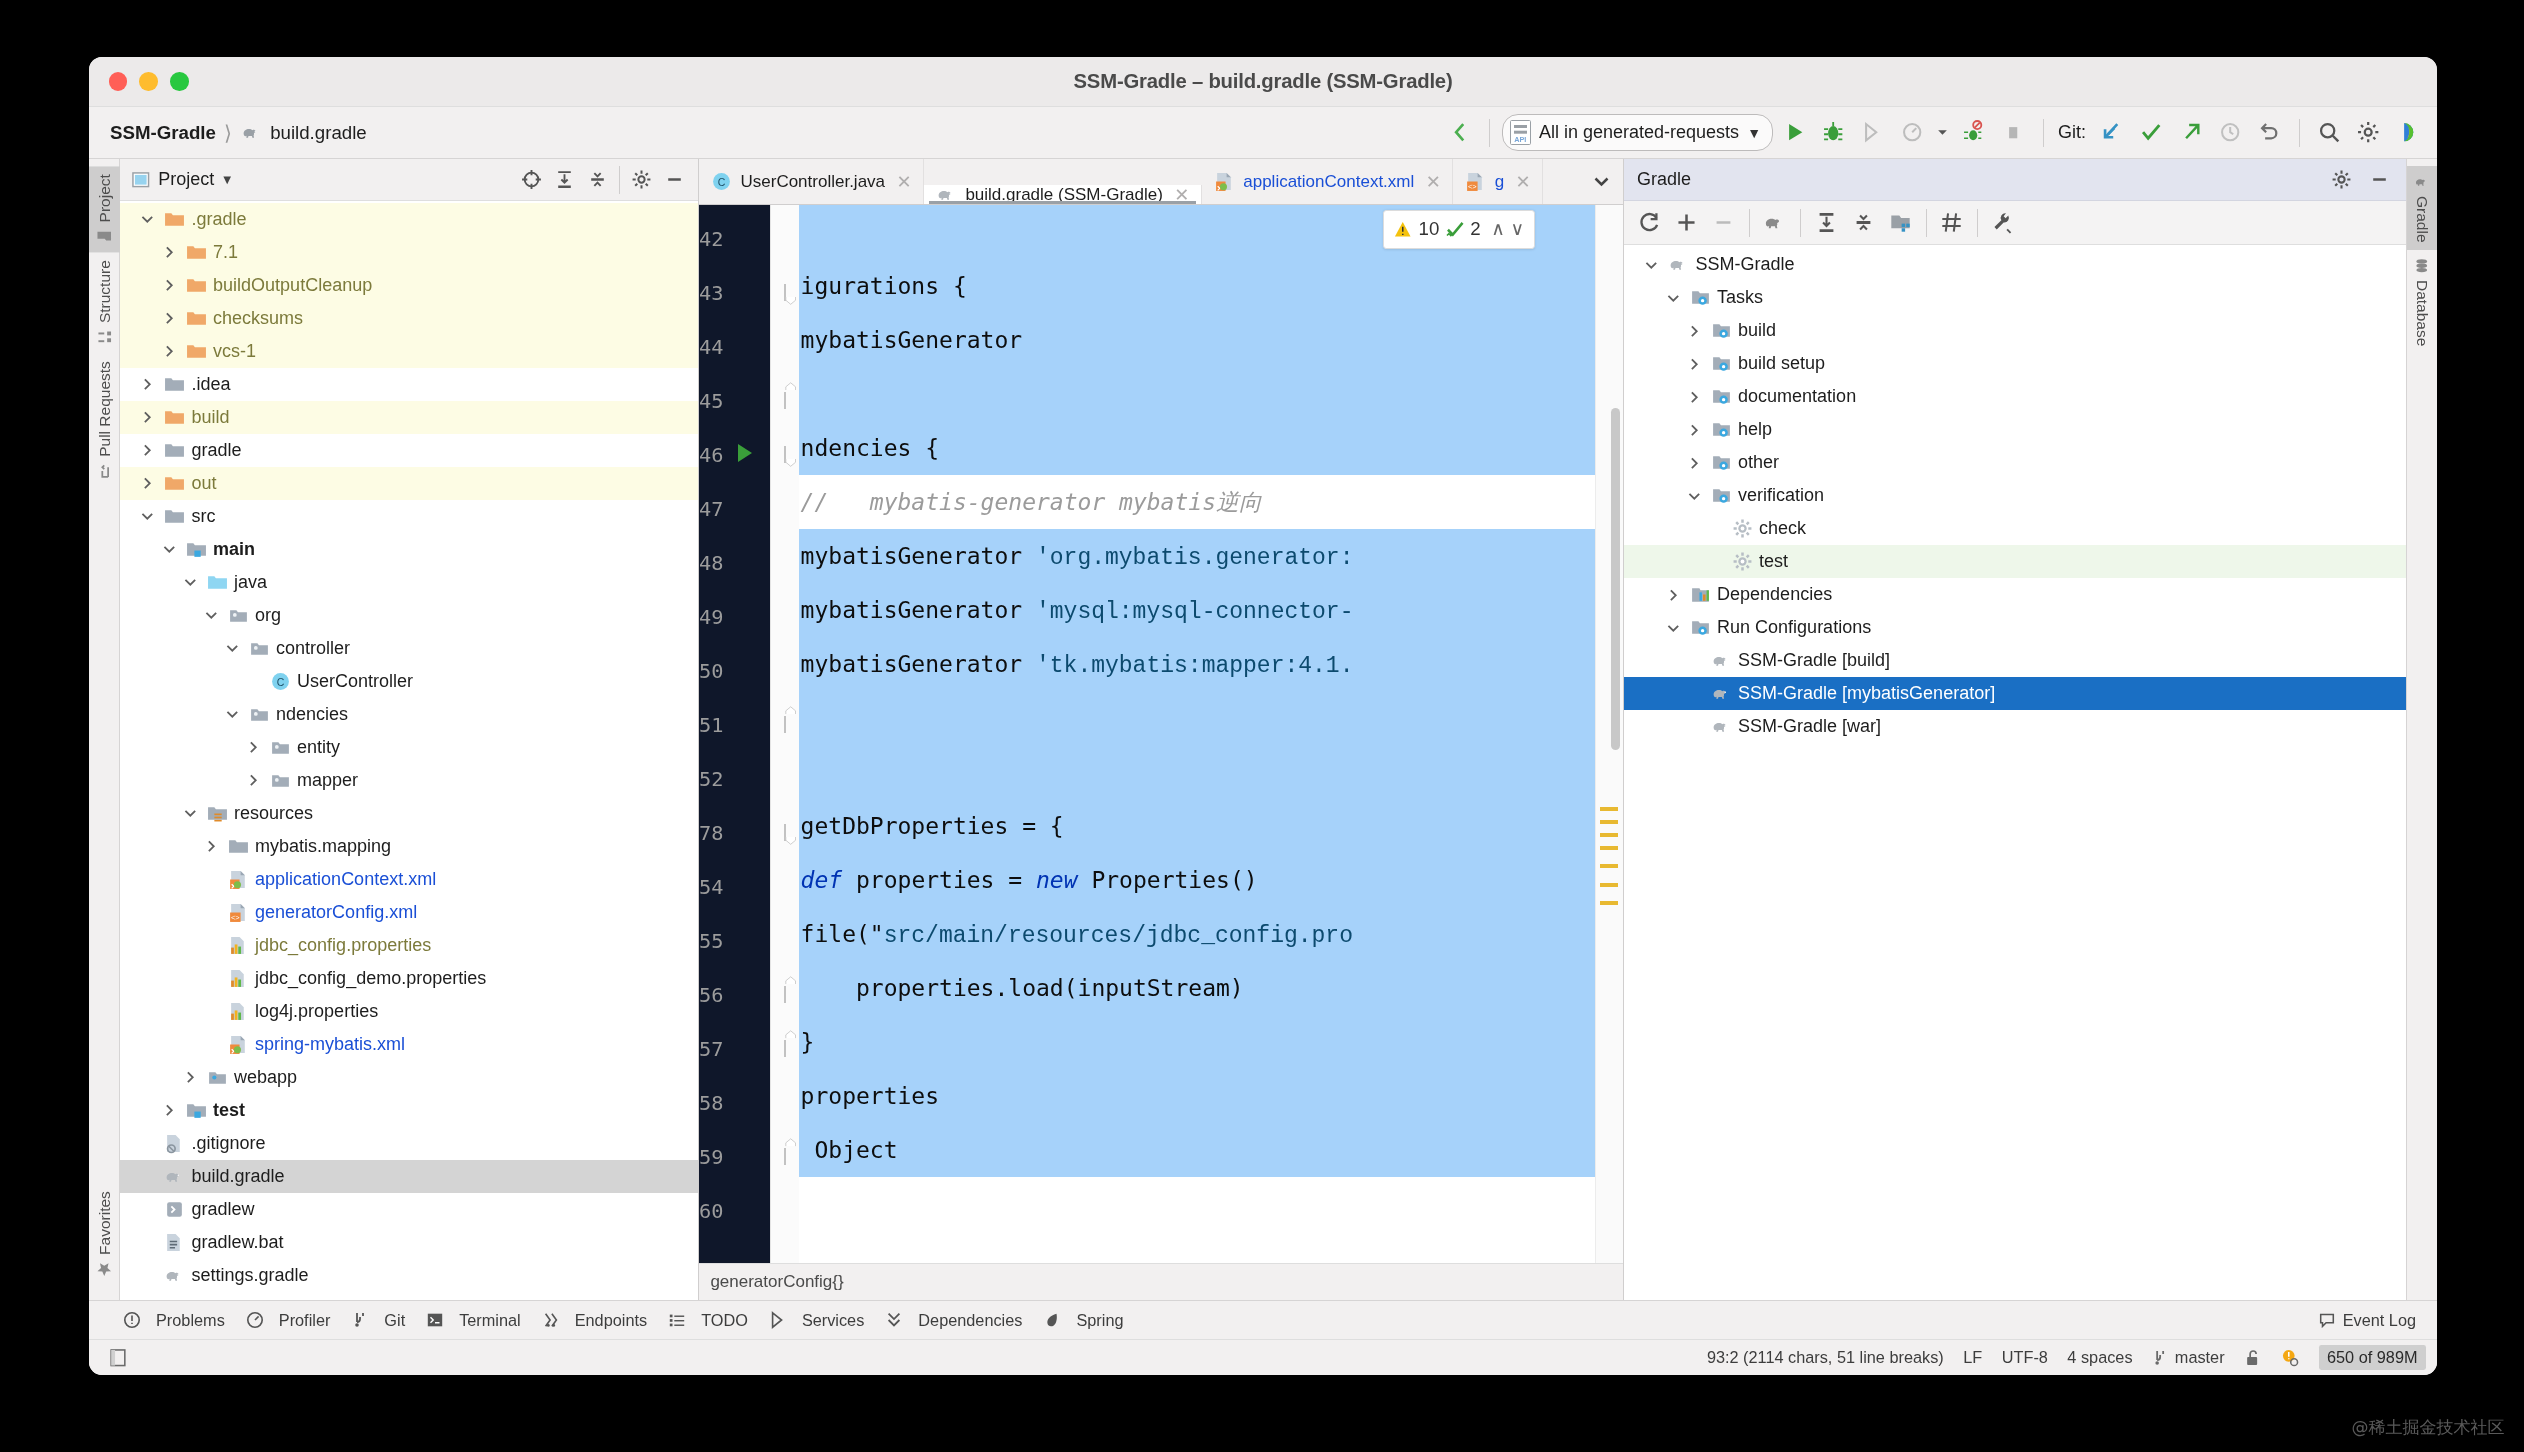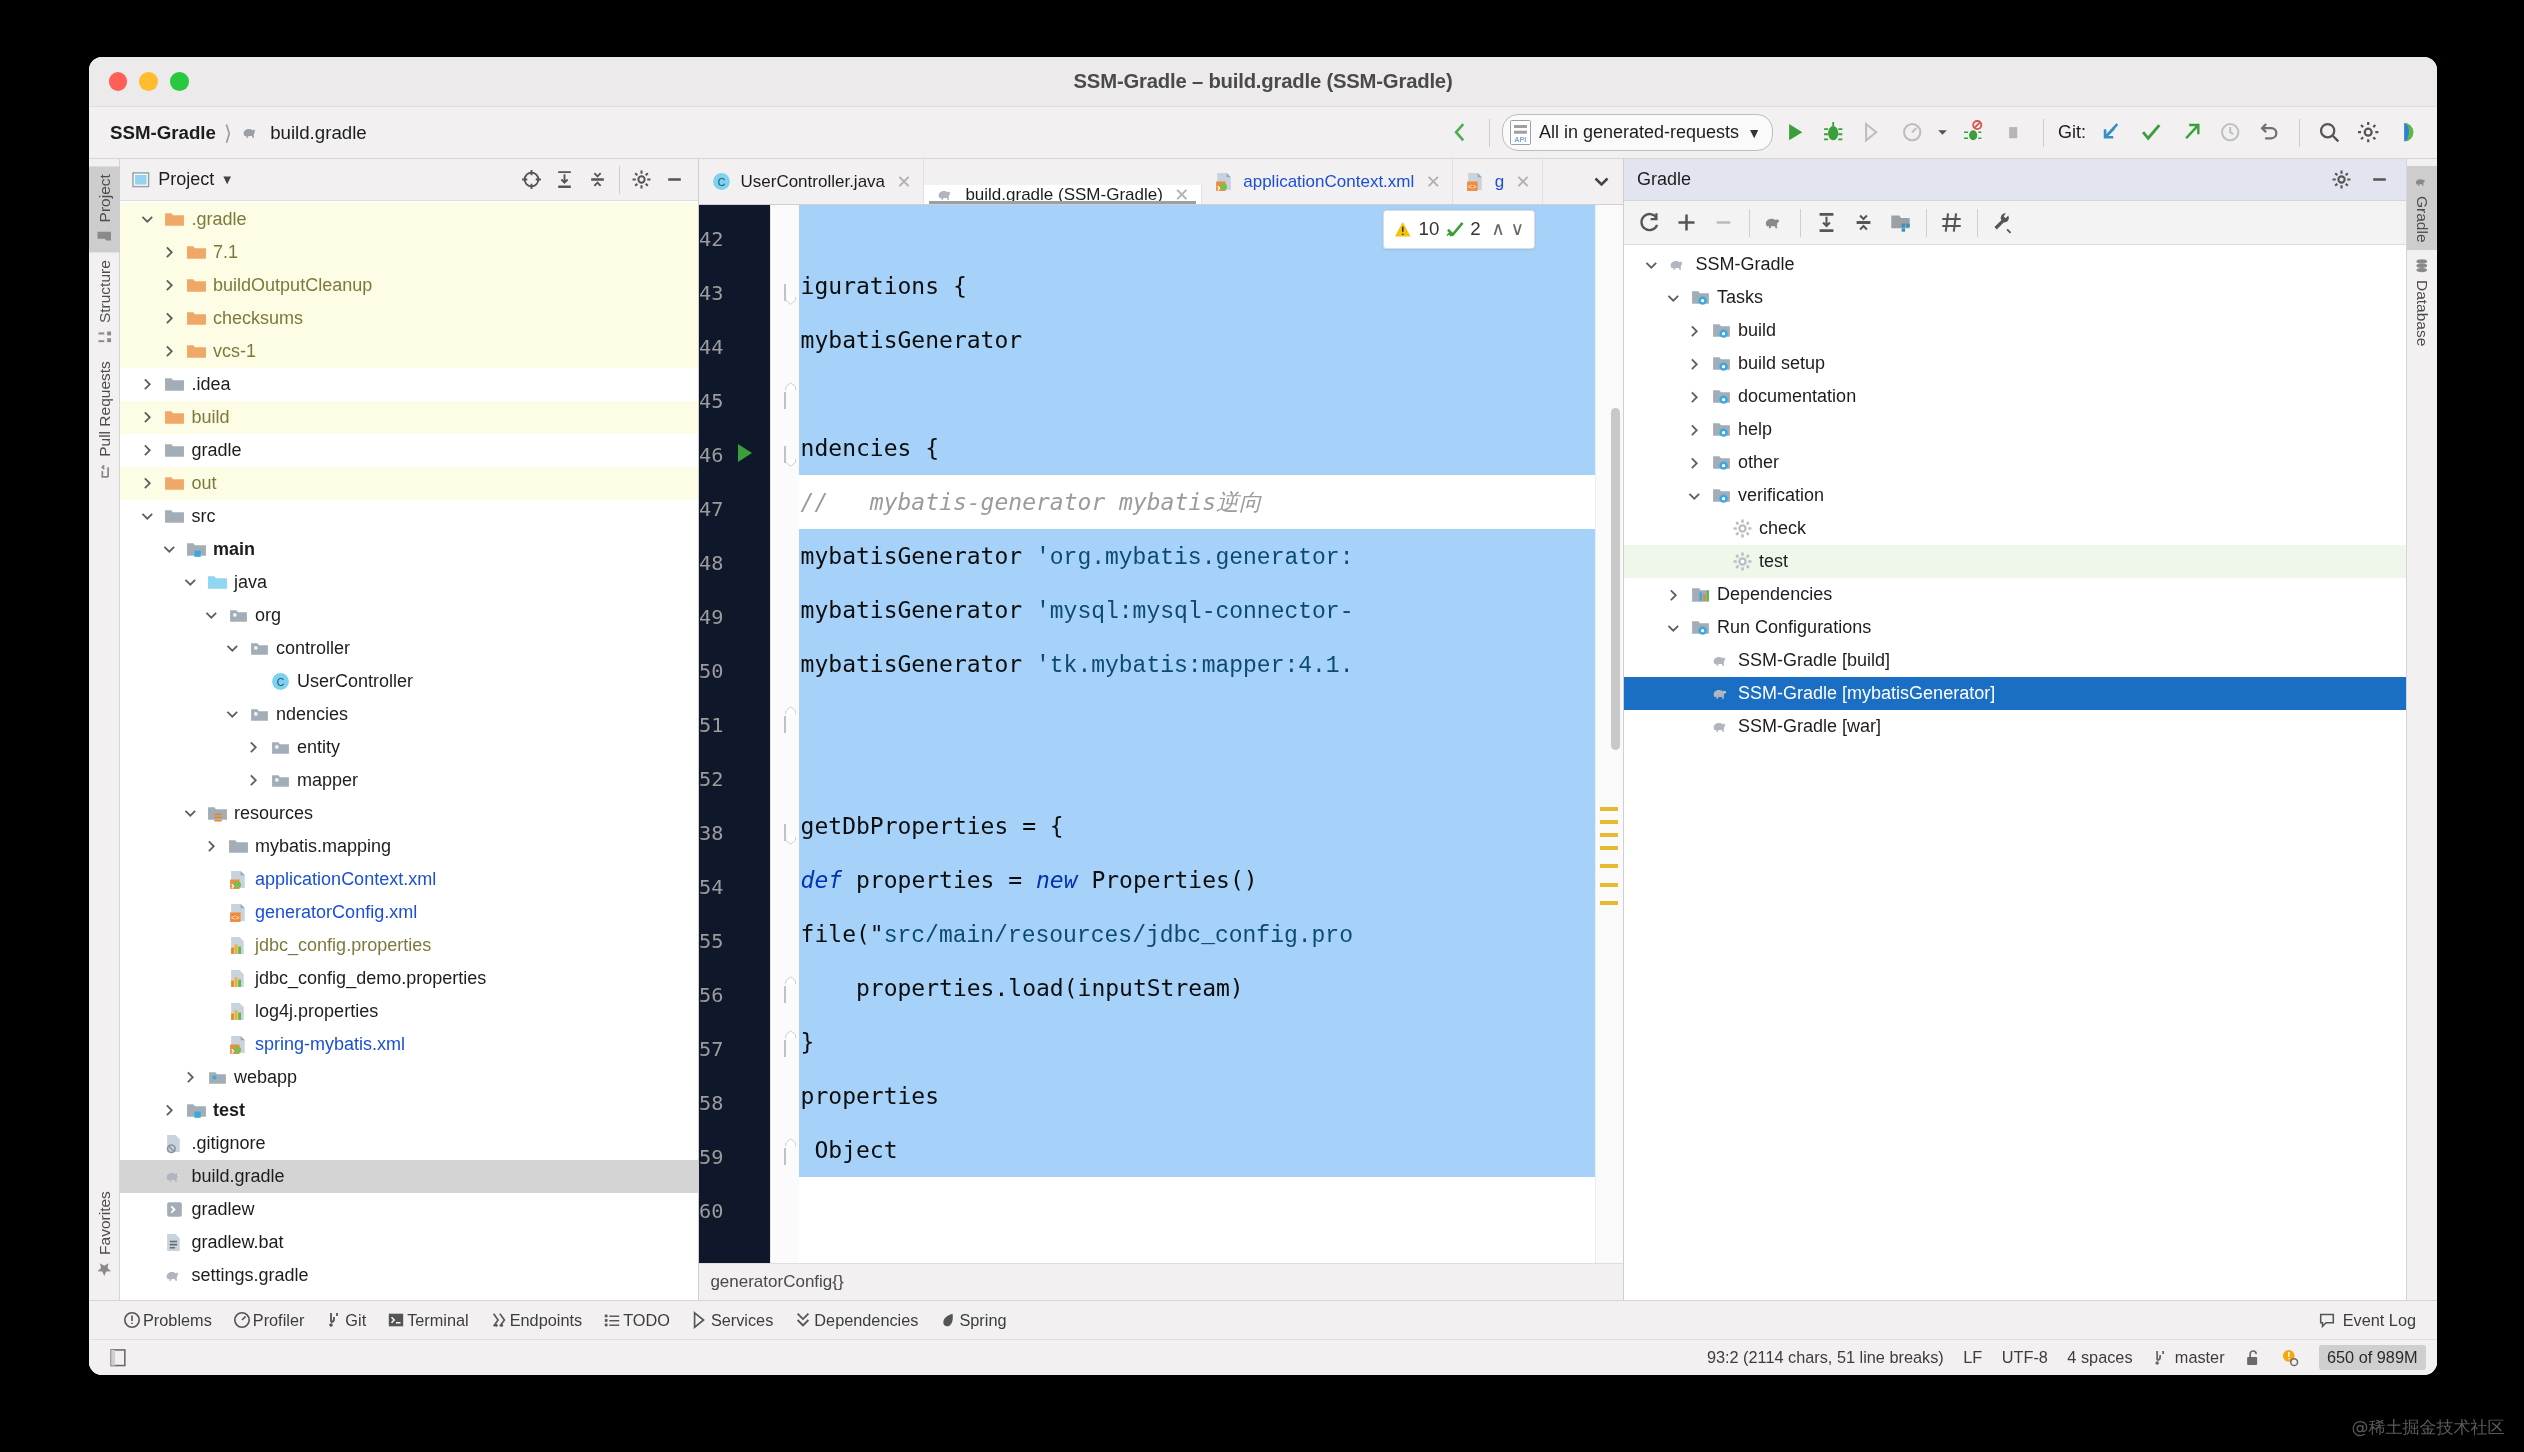--- a/index.html
+++ b/index.html
@@ -215,21 +215,21 @@
   .gtree { flex: 1; overflow: hidden; font-size: 18px; color: #1d1d1d; padding-top: 3.3px; }
   .grow { height: 33px; display: flex; align-items: center; gap: 5.7px; white-space: nowrap; padding-right: 6.5px; }
   .grow.greenish { background: #eef7ea; }
   .grow.selected-blue { background: #1a6fc4; color: #fff; }
   
   .toolbar-bottom {
     height: 39px; min-height: 39px; background: #f2f0f0;
     display: flex; align-items: center; gap: 21px;
     padding: 0 0 0 34px; border-top: 0.8px solid #d6d4d4;
   }
-  .tw-item { display: flex; align-items: center; gap: 2px; font-size: 16.3px; color: #3d3d3d; }
+  .tw-item { display: flex; align-items: center; gap: 15px; font-size: 16.3px; color: #3d3d3d; }
   .tw-right { margin-left: auto; padding-right: 21px; display:flex; align-items:center; gap:6.5px; }
   .statusbar {
     height: 36px; min-height: 36px; background: #f2f0f0;
     display: flex; align-items: center; padding: 0 11.4px 0 18px;
     border-top: 0.8px solid #dedede; font-size: 16.3px; color: #3d3d3d;
   }
   .sb-right { margin-left: auto; display: flex; align-items: center; gap: 19.5px; }
   .mem {
     background: #cfcfcf; padding: 3.3px 8.1px; border-radius: 2.4px; font-size: 16.3px; color: #2a2a2a;
   }
@@ -977,21 +977,21 @@
             <div class="gline">43</div>
             <div class="gline">44</div>
             <div class="gline">45</div>
             <div class="gline">46</div>
             <div class="gline">47</div>
             <div class="gline">48</div>
             <div class="gline">49</div>
             <div class="gline">50</div>
             <div class="gline">51</div>
             <div class="gline">52</div>
-            <div class="gline">38</div>
+            <div class="gline">78</div>
             <div class="gline">54</div>
             <div class="gline">55</div>
             <div class="gline">56</div>
             <div class="gline">57</div>
             <div class="gline">58</div>
             <div class="gline">59</div>
             <div class="gline">60</div>
           </div>
         <div class="foldcol" id="foldcol">
             <div class="fold"></div>

